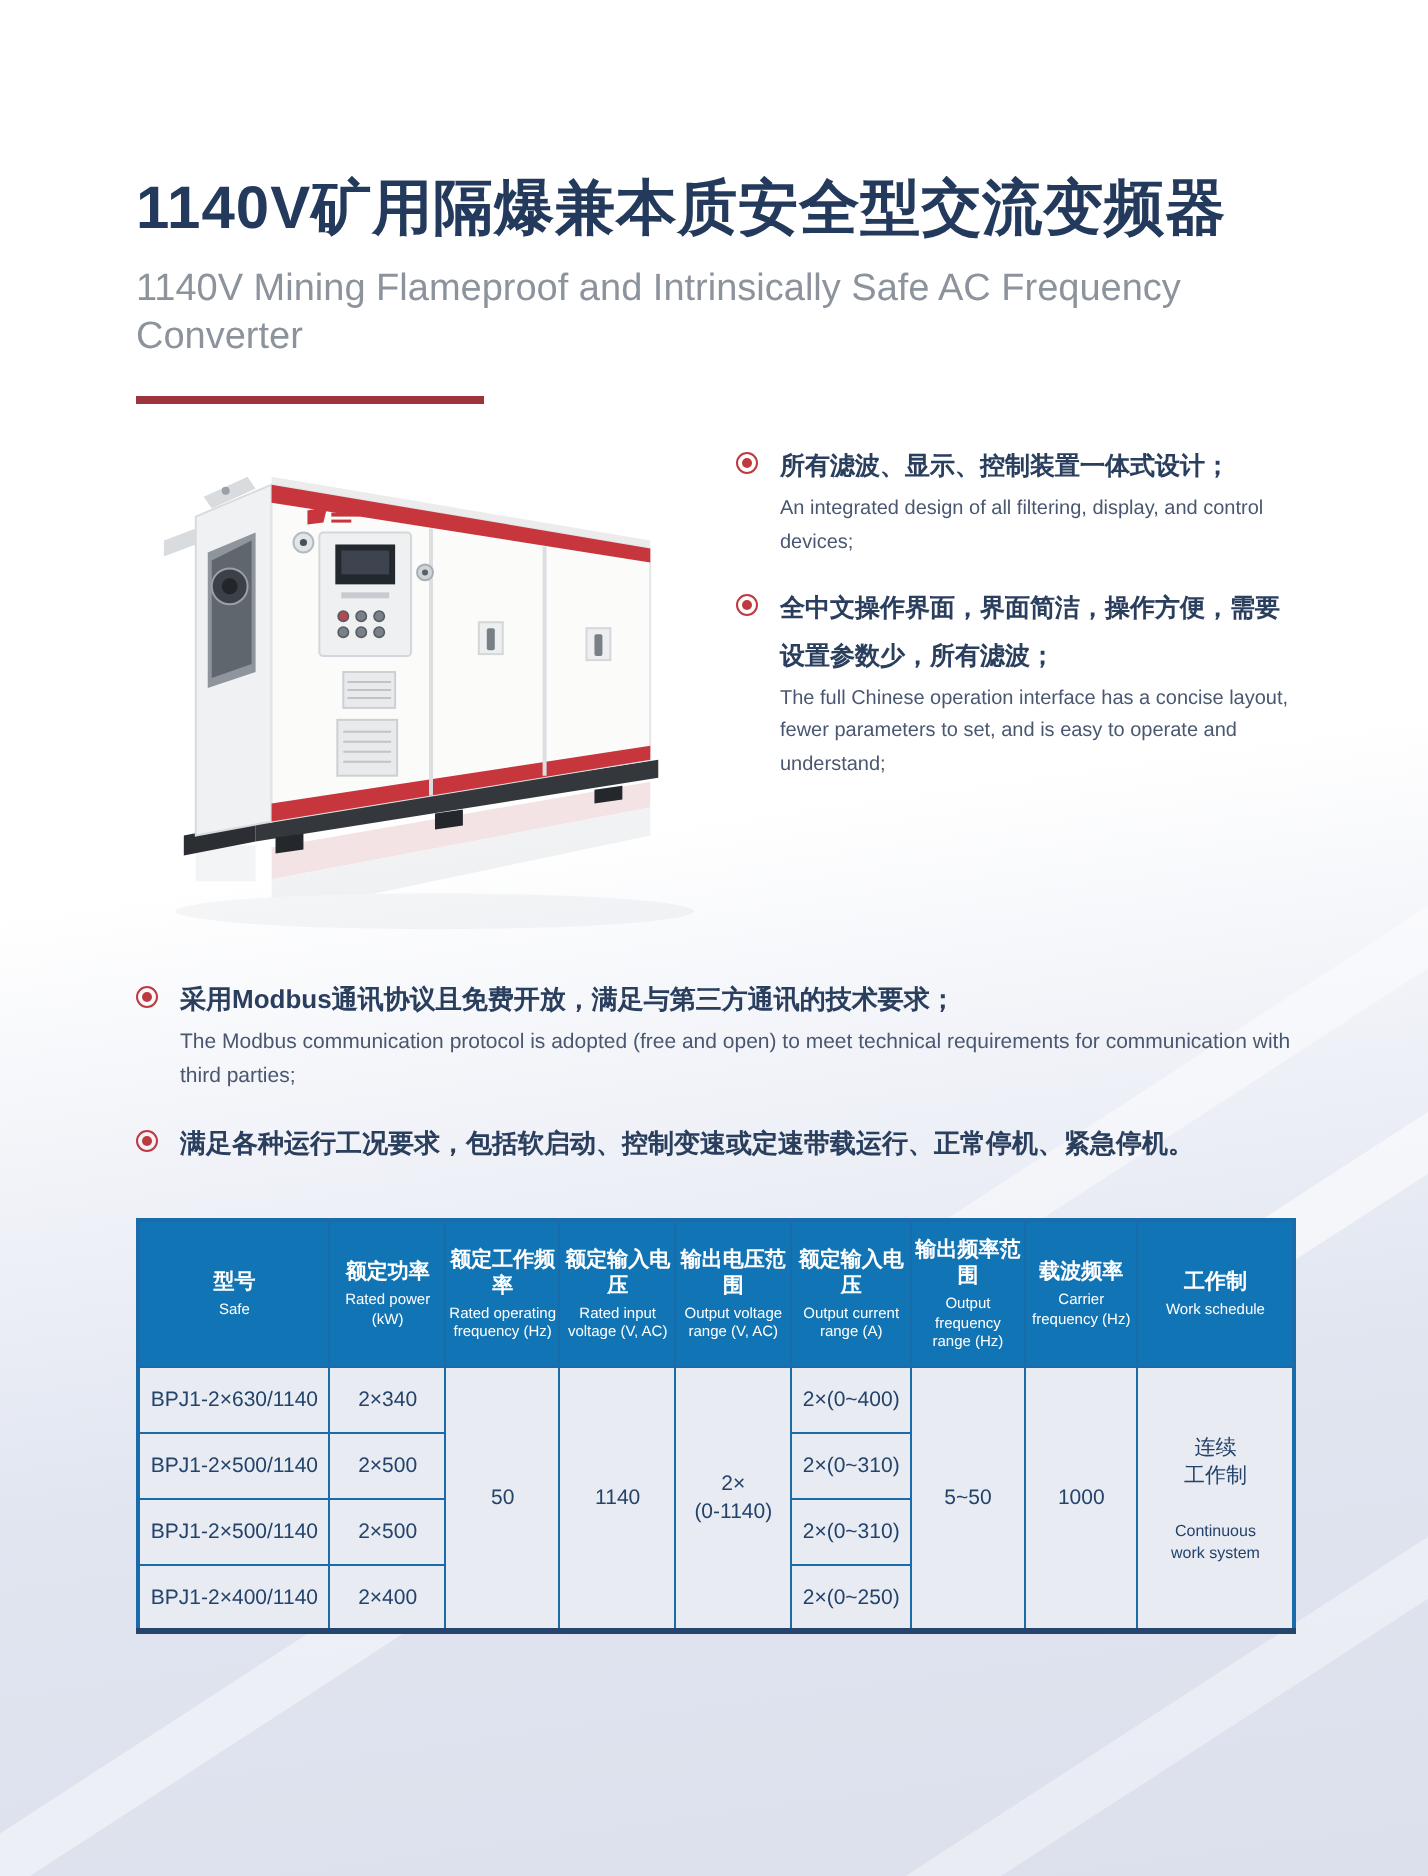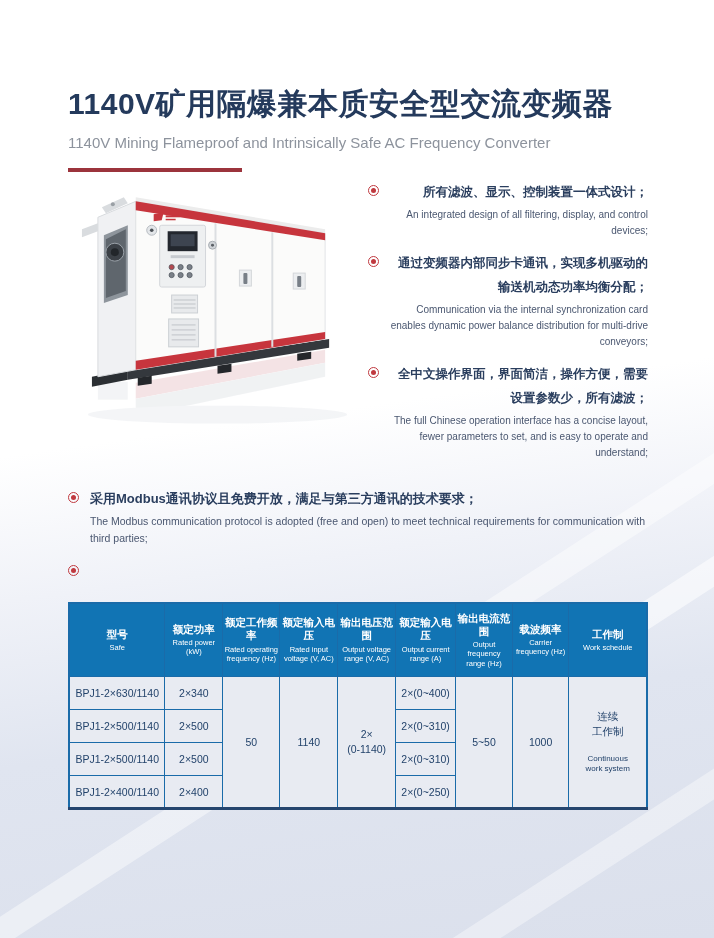--- a/index.html
+++ b/index.html
@@ -11,25 +11,25 @@
   }
   .streak {
     position:absolute; width:1100px; height:26px;
     background:rgba(255,255,255,0.55); transform:rotate(-33deg);
     pointer-events:none;
   }
   .content { position:relative; padding:84px 66px 0 68px; }
 
   
   .title { font-size:30px; font-weight:bold; color:#243a5c; letter-spacing:0.5px; }
-  .subtitle { margin-top:8px; width:575px; font-size:15px; line-height:1.28; color:#8d939d; }
+  .subtitle { margin-top:8px; width:575px; font-size:19px; line-height:1.28; color:#8d939d; }
   .divider { margin-top:16px; width:174px; height:4px; background:#9c343c; }
 
   
-  .top-section { display:flex; margin-top:5px;text-align:right; }
+  .top-section { display:flex; margin-top:16px; }
   .machine-wrap { width:294px; flex:0 0 294px; }
   .right-col { width:286px; margin-left:6px; padding-top:4px; }
 
   .feature { display:flex; align-items:flex-start; margin-bottom:13px; }
   .bullet { flex:0 0 11px; width:11px; height:11px; border:1.5px solid #c0393f; border-radius:50%; position:relative; margin:4px 11px 0 0; }
   .bullet::after { content:''; position:absolute; inset:2px; background:#c0393f; border-radius:50%; }
   .feature-text { flex:1; }
   .zh { display:block; font-size:12.5px; line-height:1.9; color:#2a3e5e; font-weight:bold; }
   .en { display:block; font-size:10px; line-height:1.62; color:#4a5770; margin-top:2px; }
 
@@ -143,45 +143,39 @@
         <div class="feature">
           <span class="bullet"></span>
           <span class="feature-text">
             <span class="zh">所有滤波、显示、控制装置一体式设计；</span>
             <span class="en">An integrated design of all filtering, display, and control devices;</span>
           </span>
         </div>
         <div class="feature">
           <span class="bullet"></span>
           <span class="feature-text">
-            <span class="zh">通过变频器内部同步卡通讯，实现多机驱动的输送机动态功率均衡分配；</span>
-            <span class="en">Communication via the internal synchronization card enables dynamic power balance distribution for multi-drive conveyors;</span>
-          </span>
-        </div>
-        <div class="feature">
-          <span class="bullet"></span>
-          <span class="feature-text">
             <span class="zh">全中文操作界面，界面简洁，操作方便，需要设置参数少，所有滤波；</span>
             <span class="en">The full Chinese operation interface has a concise layout, fewer parameters to set, and is easy to operate and understand;</span>
           </span>
         </div>
       </div>
     </div>
 
     <div class="full-features">
       <div class="feature">
         <span class="bullet"></span>
         <span class="feature-text">
           <span class="zh">采用Modbus通讯协议且免费开放，满足与第三方通讯的技术要求；</span>
           <span class="en">The Modbus communication protocol is adopted (free and open) to meet technical requirements for communication with third parties;</span>
         </span>
       </div>
       <div class="feature">
         <span class="bullet"></span>
         <span class="feature-text">
+          <span class="zh">满足各种运行工况要求，包括软启动、控制变速或定速带载运行、正常停机、紧急停机。</span>
         </span>
       </div>
     </div>
 
     <table class="spec-table">
       <colgroup>
         <col style="width:16.6%">
           <col style="width:10%">
           <col style="width:9.9%">
         <col style="width:10%">
@@ -211,21 +205,21 @@
             </th>
           <th>
               <span class="th-zh">输出电压范围</span>
               <span class="th-en">Output voltage range (V, AC)</span>
             </th>
           <th>
               <span class="th-zh">额定输入电压</span>
               <span class="th-en">Output current range (A)</span>
             </th>
           <th>
-              <span class="th-zh">输出电流范围</span>
+              <span class="th-zh">输出频率范围</span>
               <span class="th-en">Output frequency range (Hz)</span>
             </th>
           <th>
               <span class="th-zh">载波频率</span>
               <span class="th-en">Carrier frequency (Hz)</span>
             </th>
           <th>
               <span class="th-zh">工作制</span>
               <span class="th-en">Work schedule</span>
             </th>

